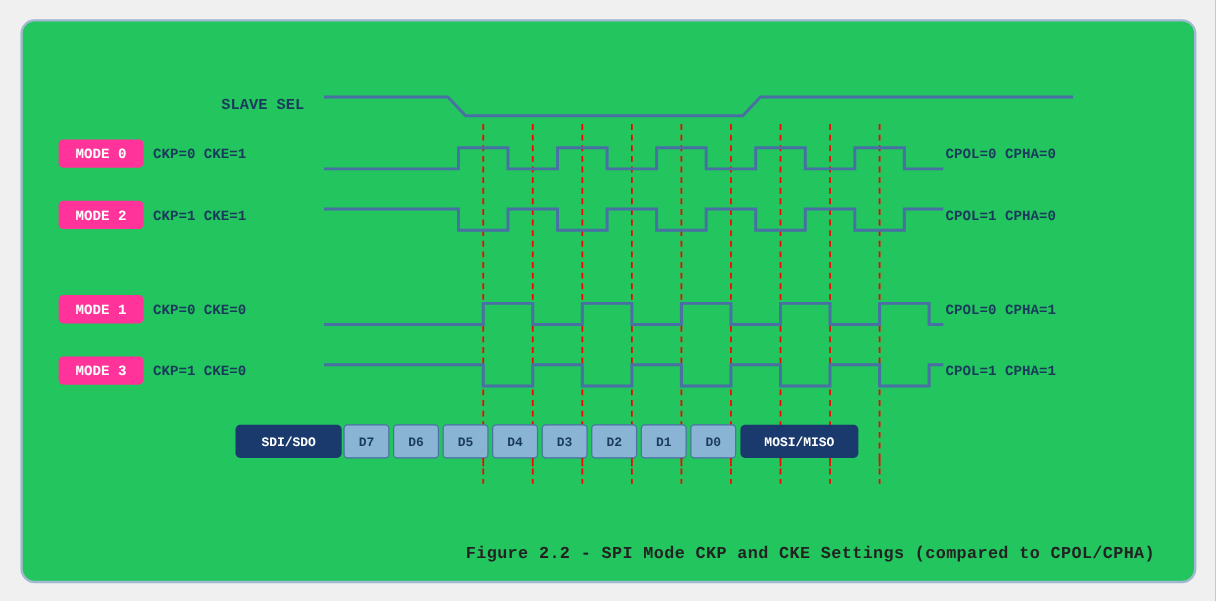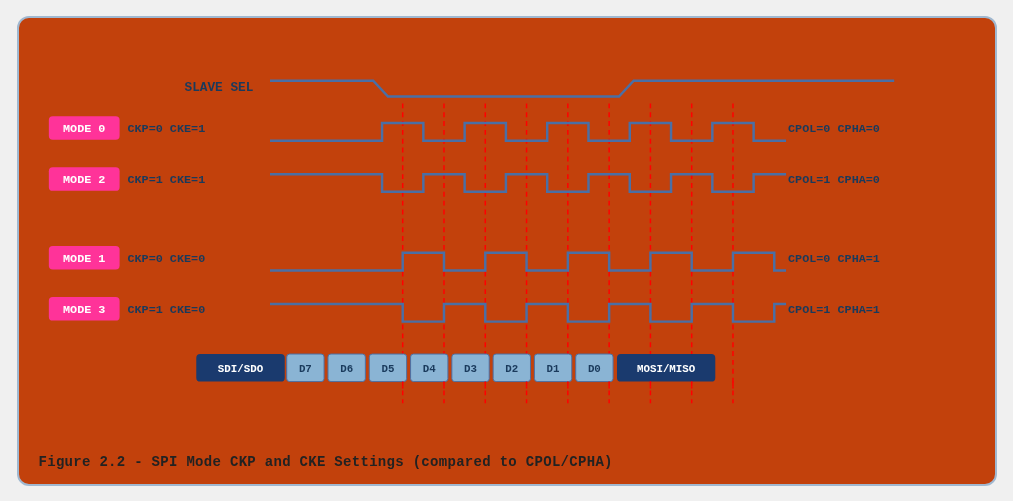--- a/index.html
+++ b/index.html
@@ -8,29 +8,29 @@
       font-family: 'Courier New', monospace;
       width: 1013px;
       height: 501px;
       display: flex;
       align-items: center;
       justify-content: center;
     }
     .outer {
       width: 980px;
       height: 470px;
-      background: #c2410c;
+      background: #22c55e;
       border: 2px solid #a0b8d0;
       border-radius: 12px;
       padding: 18px 32px 14px 20px;
       display: flex;
       flex-direction: column;
     }
     .caption {
-      text-align: left;
+      text-align: right;
       font-size: 14px;
       font-weight: bold;
       color: #222;
       margin-top: 8px;
       letter-spacing: 0.3px;
     }
 
     
     .svg-container {
       flex: 1;

